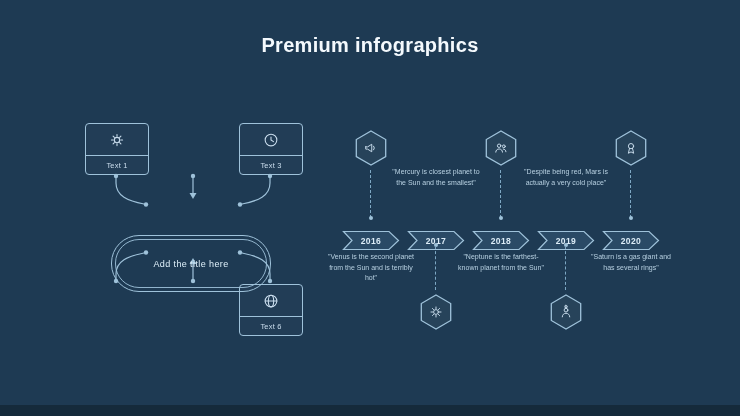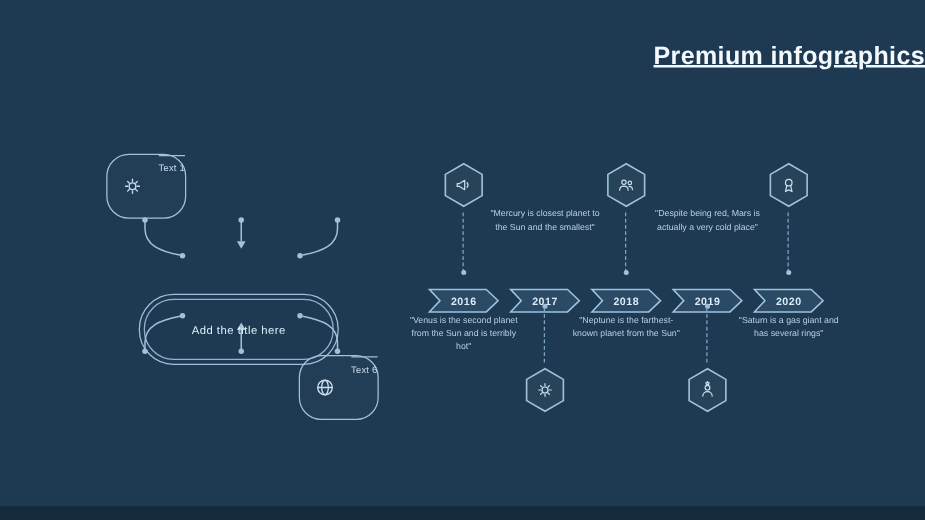--- a/index.html
+++ b/index.html
@@ -9,30 +9,30 @@
     --muted:#b7d0e1;
     --title:#f4f9fd;
     --fill:#2a4a66;
   }
   html,body{margin:0;padding:0;background:#122636;}
   .slide{
     position:relative;width:740px;height:416px;background:var(--bg);
     font-family:"Liberation Sans", sans-serif;overflow:hidden;
   }
   .slide-title{
-    position:absolute;top:34px;left:0;width:100%;text-align:right;
-    font-size:20px;font-weight:600;color:var(--title);letter-spacing:.3px;text-decoration:underline;
+    position:absolute;top:34px;left:0;width:100%;text-align:center;
+    font-size:20px;font-weight:600;color:var(--title);letter-spacing:.3px;
   }
   .footer-bar{position:absolute;left:0;bottom:0;width:100%;height:11px;background:#152a3b;}
 
   
   .info-box{
     position:absolute;width:62px;height:50px;border:1px solid var(--stroke);
-    border-radius:18px;background:rgba(255,255,255,.02);
-    display:flex;flex-direction:row;
+    border-radius:4px;background:rgba(255,255,255,.02);
+    display:flex;flex-direction:column;
   }
   .box-icon{flex:1;display:flex;align-items:center;justify-content:center;color:var(--text);}
   .box-icon .glyph{width:20px;height:20px;}
   .box-label{
     height:18px;border-top:1px solid var(--stroke);display:flex;align-items:center;
     justify-content:center;font-size:7.5px;color:var(--text);letter-spacing:.2px;
   }
   .b1{left:85px;top:123px}.b2{left:162px;top:123px}.b3{left:239px;top:123px}
   .b4{left:85px;top:284px}.b5{left:162px;top:284px}.b6{left:239px;top:284px}
 
@@ -103,20 +103,29 @@
 
   <div class="info-box b1">
     <span class="box-icon">
         <svg class="glyph" viewBox="0 0 24 24">
           <circle cx="12" cy="12" r="3.2"></circle>
           <path d="M12 5.3v2.2M12 16.5v2.2M5.3 12h2.2M16.5 12h2.2M7.3 7.3l1.5 1.5M15.2 15.2l1.5 1.5M16.7 7.3l-1.5 1.5M8.8 15.2l-1.5 1.5"></path>
         </svg>
       </span>
     <span class="box-label">Text 1</span>
   </div>
+  <div class="info-box b3">
+    <span class="box-icon">
+        <svg class="glyph" viewBox="0 0 24 24">
+          <circle cx="12" cy="12" r="7"></circle>
+          <path d="M12 8.5V12l3 2"></path>
+        </svg>
+      </span>
+    <span class="box-label">Text 3</span>
+  </div>
   <div class="info-box b6">
     <span class="box-icon">
         <svg class="glyph" viewBox="0 0 24 24">
           <circle cx="12" cy="12" r="7"></circle>
           <ellipse cx="12" cy="12" rx="3.2" ry="7"></ellipse>
           <path d="M5 12h14"></path>
         </svg>
       </span>
     <span class="box-label">Text 6</span>
   </div>

